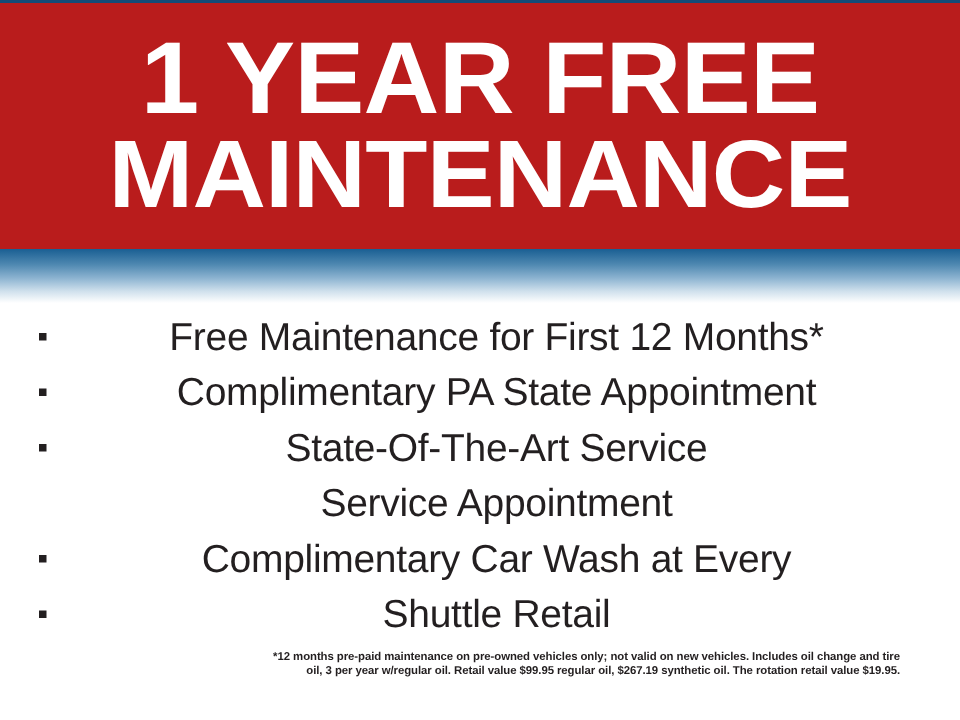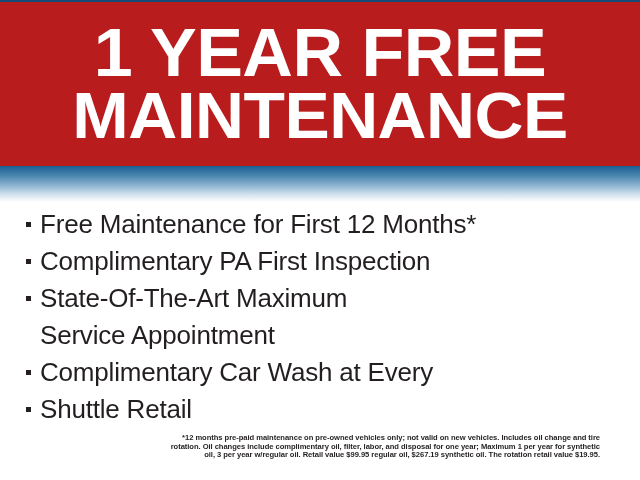--- a/index.html
+++ b/index.html
@@ -81,20 +81,21 @@
     transform: scaleX(1.06);
     transform-origin: center top;
   }
 
   
   .bullets {
     position: absolute;
     left: 22px;
     top: 206px;
     width: 600px;
+    text-align: center;
   }
   .bullet-row {
     display: flex;
     align-items: flex-start;
     margin-bottom: 1px;
   }
   .bullet-mark {
     flex: 0 0 auto;
     width: 18px;
     padding-top: 16px;
@@ -160,28 +161,28 @@
       <span class="bullet-mark">
           <span class="bullet-square"></span>
         </span>
       <span class="bullet-text">Free Maintenance for First 12 Months*</span>
     </div>
 
     <div class="bullet-row">
       <span class="bullet-mark">
           <span class="bullet-square"></span>
         </span>
-      <span class="bullet-text">Complimentary PA First Inspection</span>
-    </div>
-
-    <div class="bullet-row">
-      <span class="bullet-mark">
-          <span class="bullet-square"></span>
-        </span>
-      <span class="bullet-text">State-Of-The-Art Maximum</span>
+      <span class="bullet-text">Complimentary PA State Appointment</span>
+    </div>
+
+    <div class="bullet-row">
+      <span class="bullet-mark">
+          <span class="bullet-square"></span>
+        </span>
+      <span class="bullet-text">State-Of-The-Art Service</span>
     </div>
 
     <div class="bullet-row">
       <span class="bullet-mark blank">
           <span class="bullet-square"></span>
         </span>
       <span class="bullet-text">Service Appointment</span>
     </div>
 
     <div class="bullet-row">
@@ -195,17 +196,16 @@
       <span class="bullet-mark">
           <span class="bullet-square"></span>
         </span>
       <span class="bullet-text">Shuttle Retail</span>
     </div>
 
   </div>
 
   <div class="disclaimer">
     <span class="disclaimer-line">*12 months pre-paid maintenance on pre-owned vehicles only; not valid on new vehicles. Includes oil change and tire</span>
-    <span class="disclaimer-line">rotation. Oil changes include complimentary oil, filter, labor, and disposal for one year; Maximum 1 per year for synthetic</span>
     <span class="disclaimer-line">oil, 3 per year w/regular oil. Retail value $99.95 regular oil, $267.19 synthetic oil. The rotation retail value $19.95.</span>
   </div>
 
 </div>
 
 </body></html>

